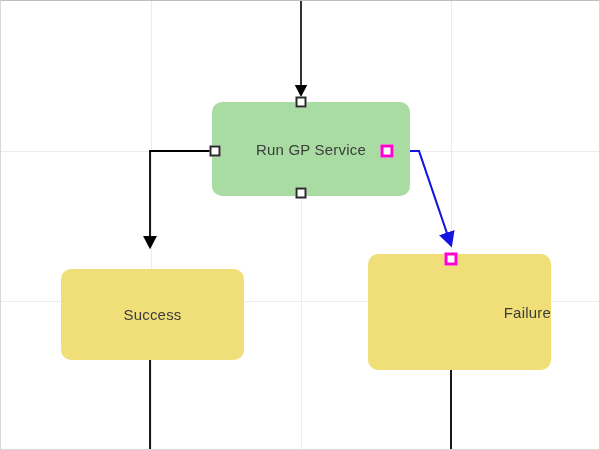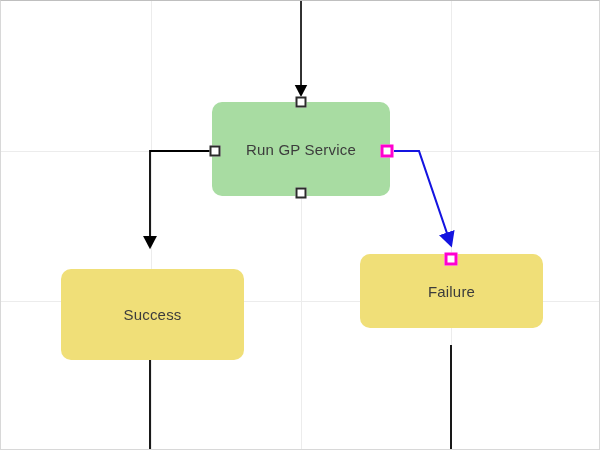--- a/index.html
+++ b/index.html
@@ -116,29 +116,29 @@
 
     <polyline fill="none" stroke="#1414e0" stroke-width="2.1" marker-end="url(#arrow-blue)" points="393,150 418,150 450,244"></polyline>
 
     <polyline fill="none" stroke="#000000" stroke-width="1.8" points="149,344 149,450"></polyline>
 
     <polyline fill="none" stroke="#000000" stroke-width="1.8" points="450,344 450,450"></polyline>
   </svg>
 
   <div class="node-layer">
 
-    <div class="node node-process" style="left:211px; top:101px; width:178px; height:94px;">
+    <div class="node node-process" style="left:211px; top:101px; width:198px; height:94px;">
       <span>Run GP Service</span>
     </div>
 
     <div class="node node-terminal" style="left:60px; top:253px; width:183px; height:91px;margin-top:15px;">
       <span>Success</span>
     </div>
 
-    <div class="node node-terminal" style="left:359px; top:253px; width:183px; height:74px;">
+    <div class="node node-terminal" style="left:367px; top:253px; width:183px; height:116px;justify-content:flex-end;">
       <span>Failure</span>
     </div>
 
   </div>
 
   <div class="handle-layer">
     <div class="handle" style="left:300px; top:101px;"></div>
     <div class="handle" style="left:214px; top:150px;"></div>
     <div class="handle" style="left:300px; top:192px;"></div>
     <div class="handle selected" style="left:386px; top:150px;"></div>

